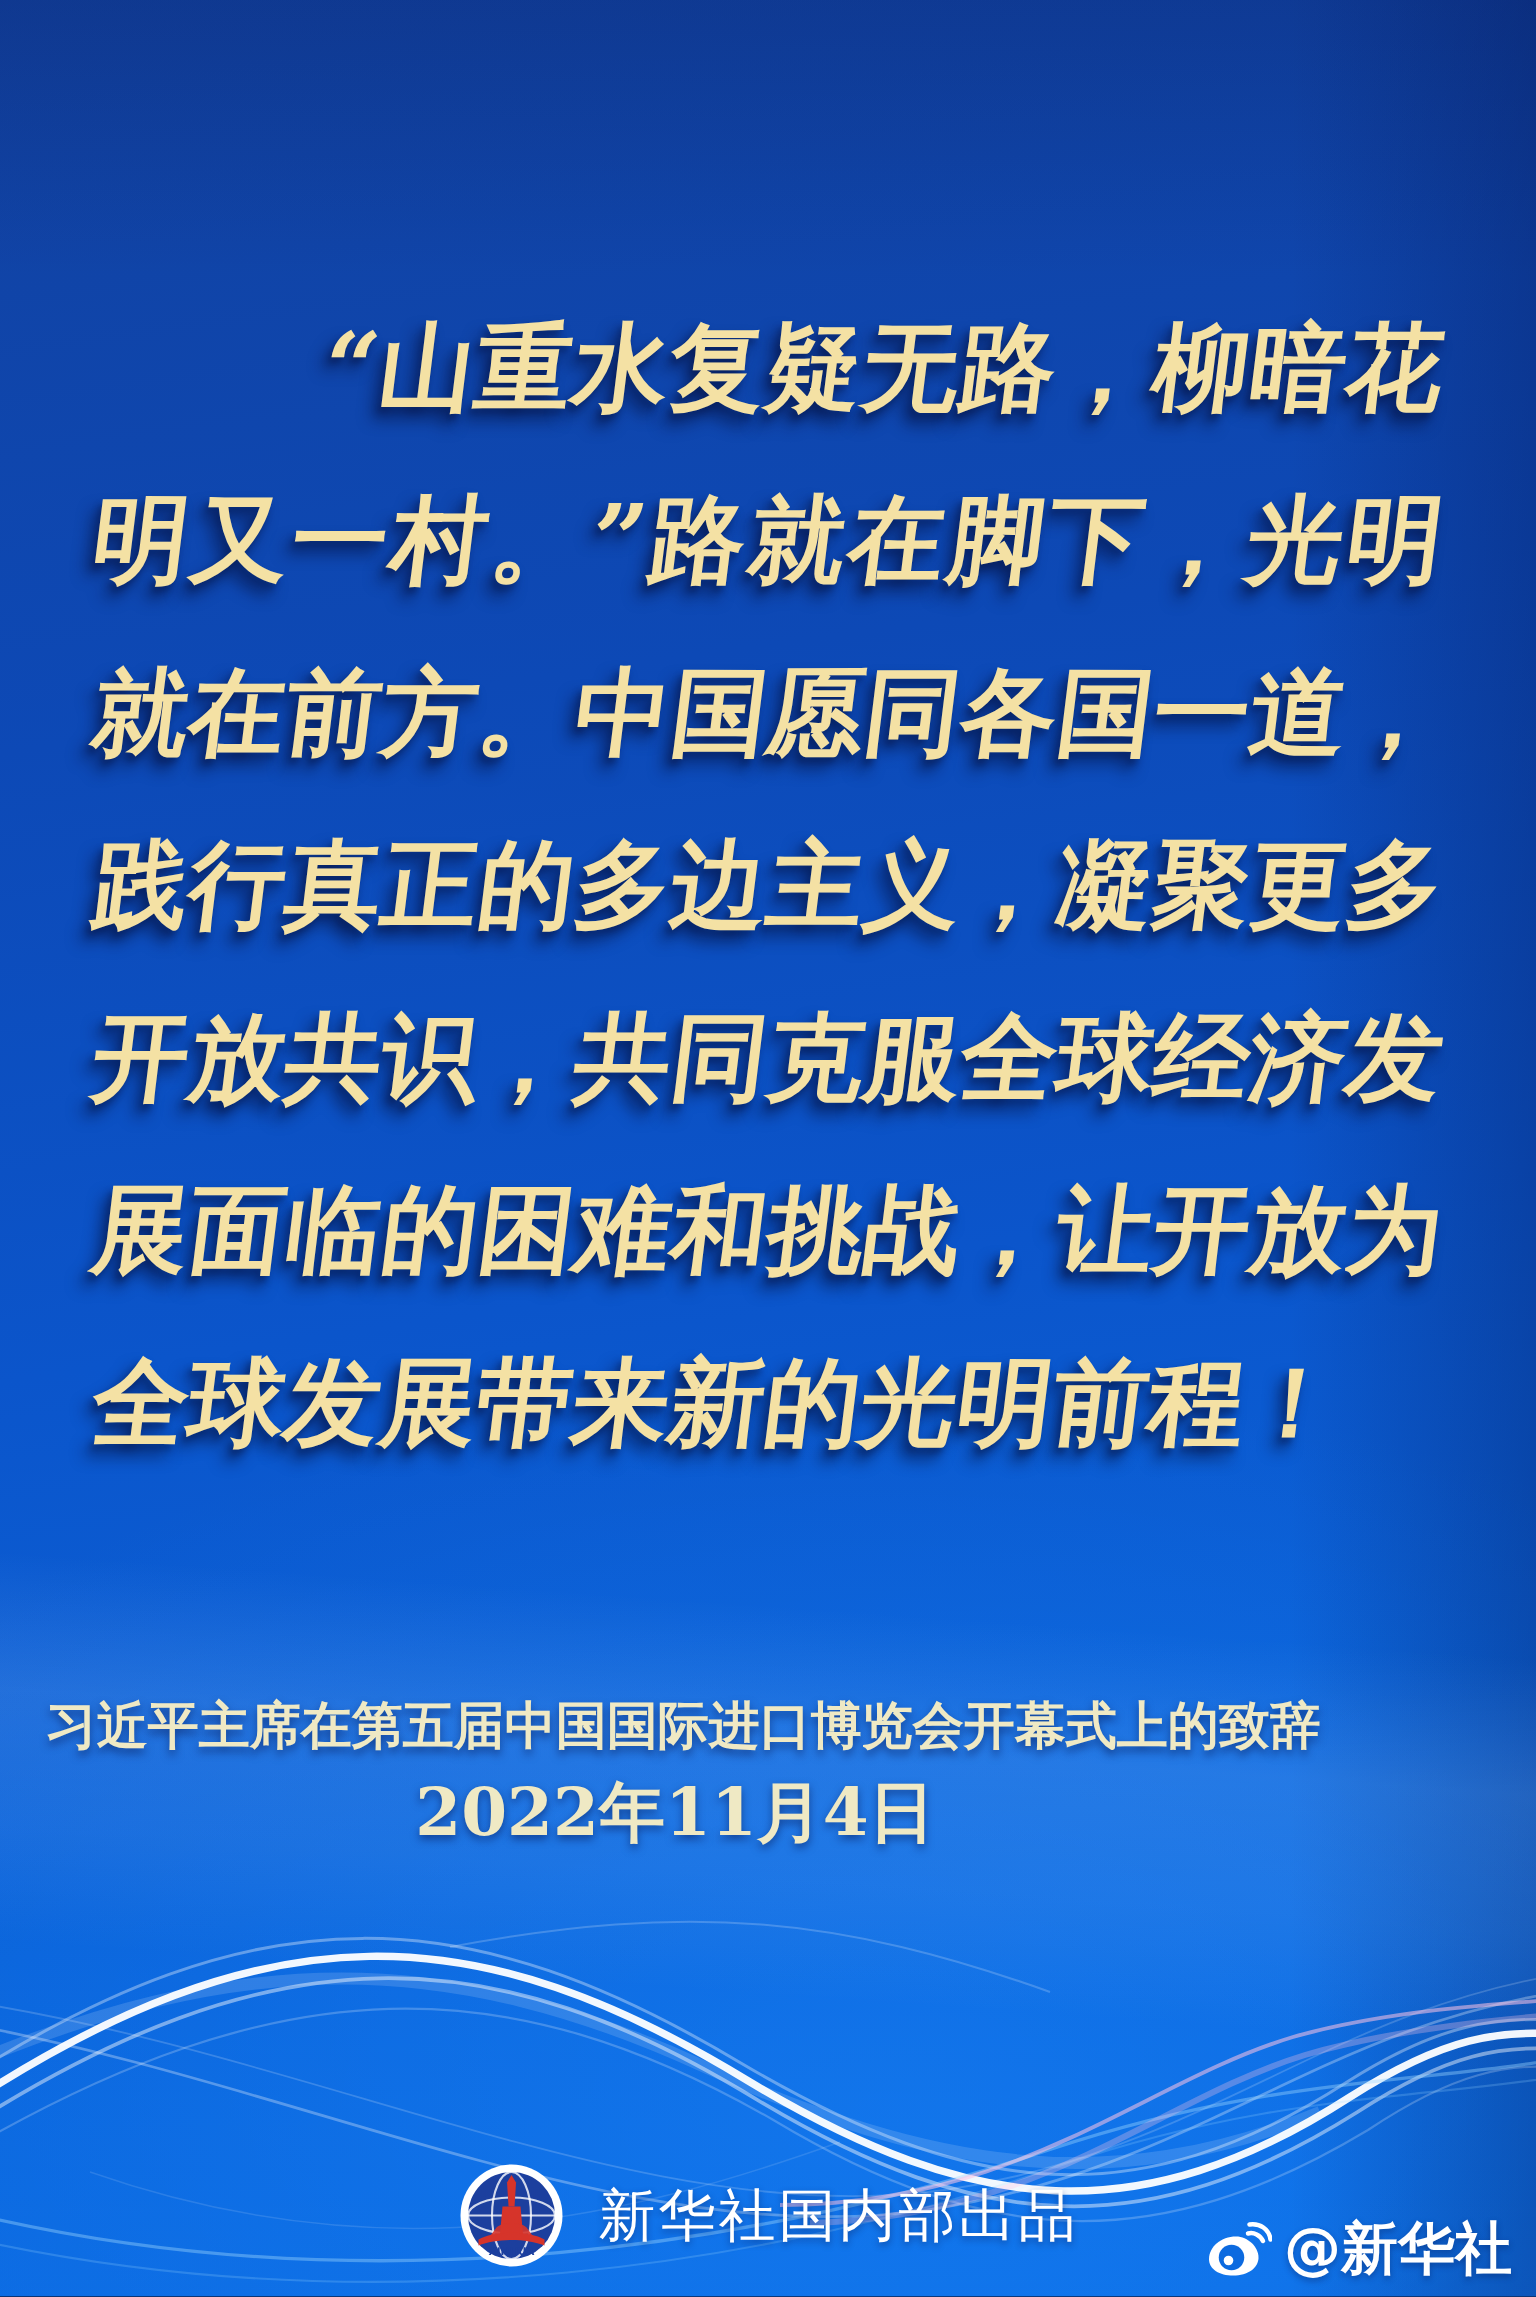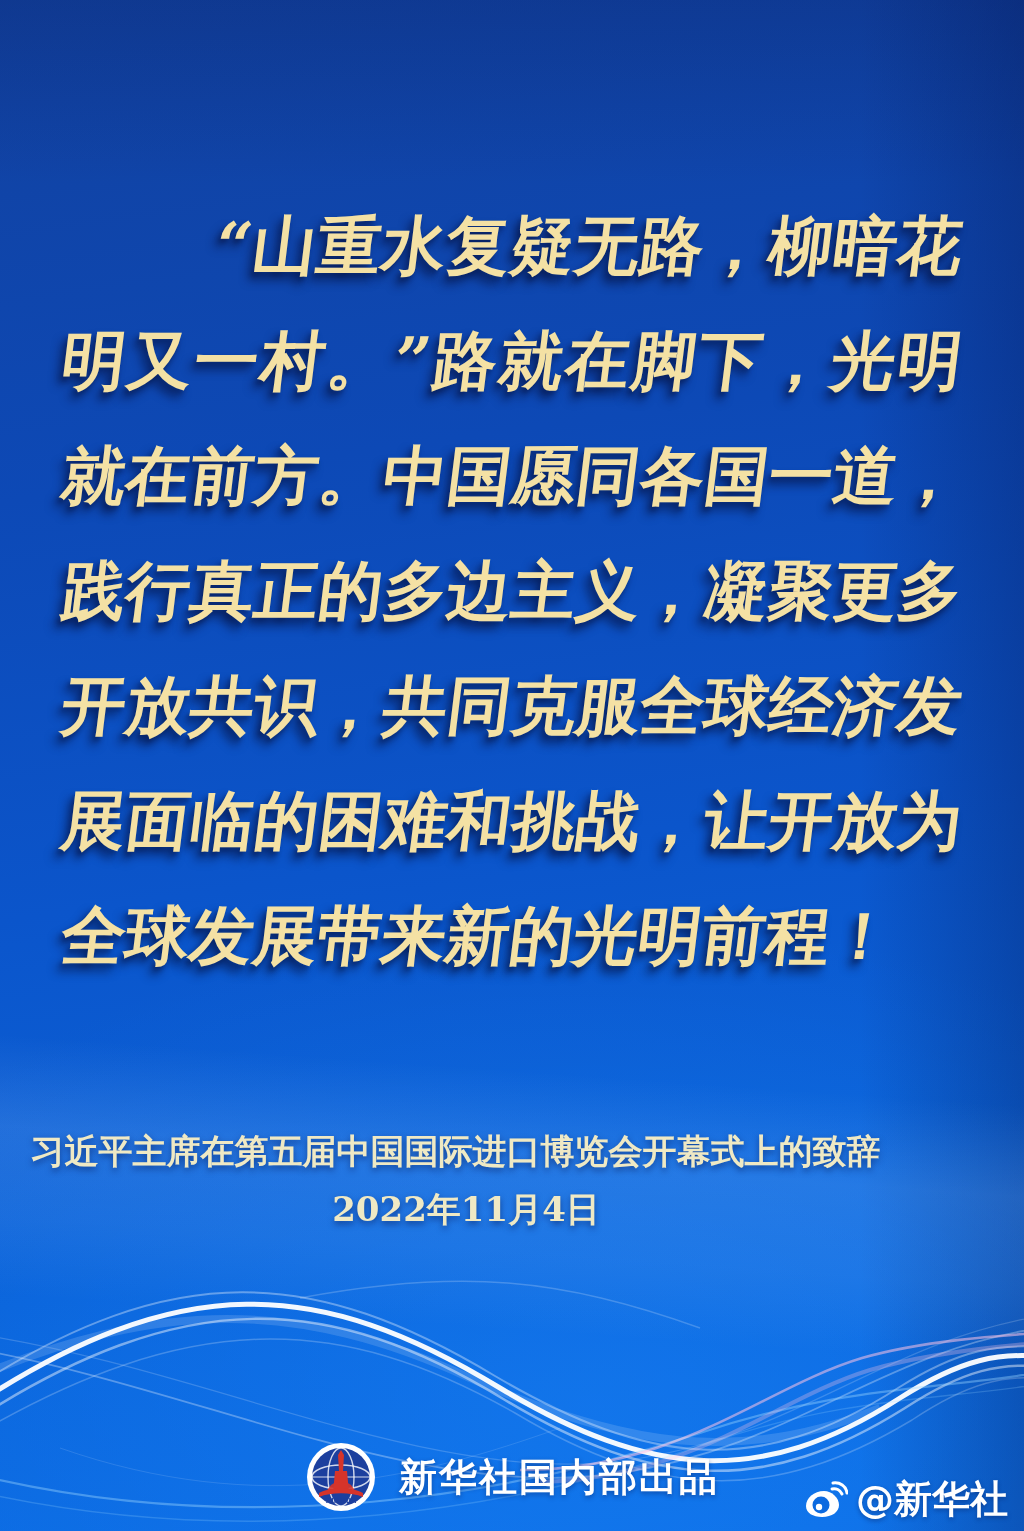--- a/index.html
+++ b/index.html
@@ -47,40 +47,40 @@
   
   .attribution{
     position:absolute;left:0;top:1128px;width:911px;
     text-align:center;
     font-weight:bold;
     font-size:34px;line-height:46px;
     color:#efe9c4;
     text-shadow:0 3px 6px rgba(8,24,84,.55);
   }
   .date-line{
-    position:absolute;left:16px;top:1186px;width:900px;
+    position:absolute;left:0;top:1186px;width:900px;
     text-align:center;
     font-family:"DejaVu Serif","Liberation Serif",serif;
     font-weight:bold;
-    font-size:34px;line-height:46px;
+    font-size:44px;line-height:46px;
     color:#efe9c4;
     text-shadow:0 3px 6px rgba(8,24,84,.55);
   }
 
   
   .waves{position:absolute;left:0;top:1238px;width:1024px;height:300px;pointer-events:none;}
 
   
   .footer{
     position:absolute;left:0;top:1438px;width:1024px;height:78px;
     display:flex;align-items:center;justify-content:center;gap:22px;
   }
   .logo{width:72px;height:72px;flex:0 0 auto;}
   .producer{
-    font-size:38px;font-weight:bold;color:#ffffff;
+    font-size:38px;font-weight:normal;color:#ffffff;
     text-shadow:0 2px 5px rgba(8,24,84,.45);
     letter-spacing:2px;
   }
 
   
   .watermark{
     position:absolute;right:16px;top:1474px;
     display:flex;align-items:center;gap:8px;
     color:#ffffff;
   }

